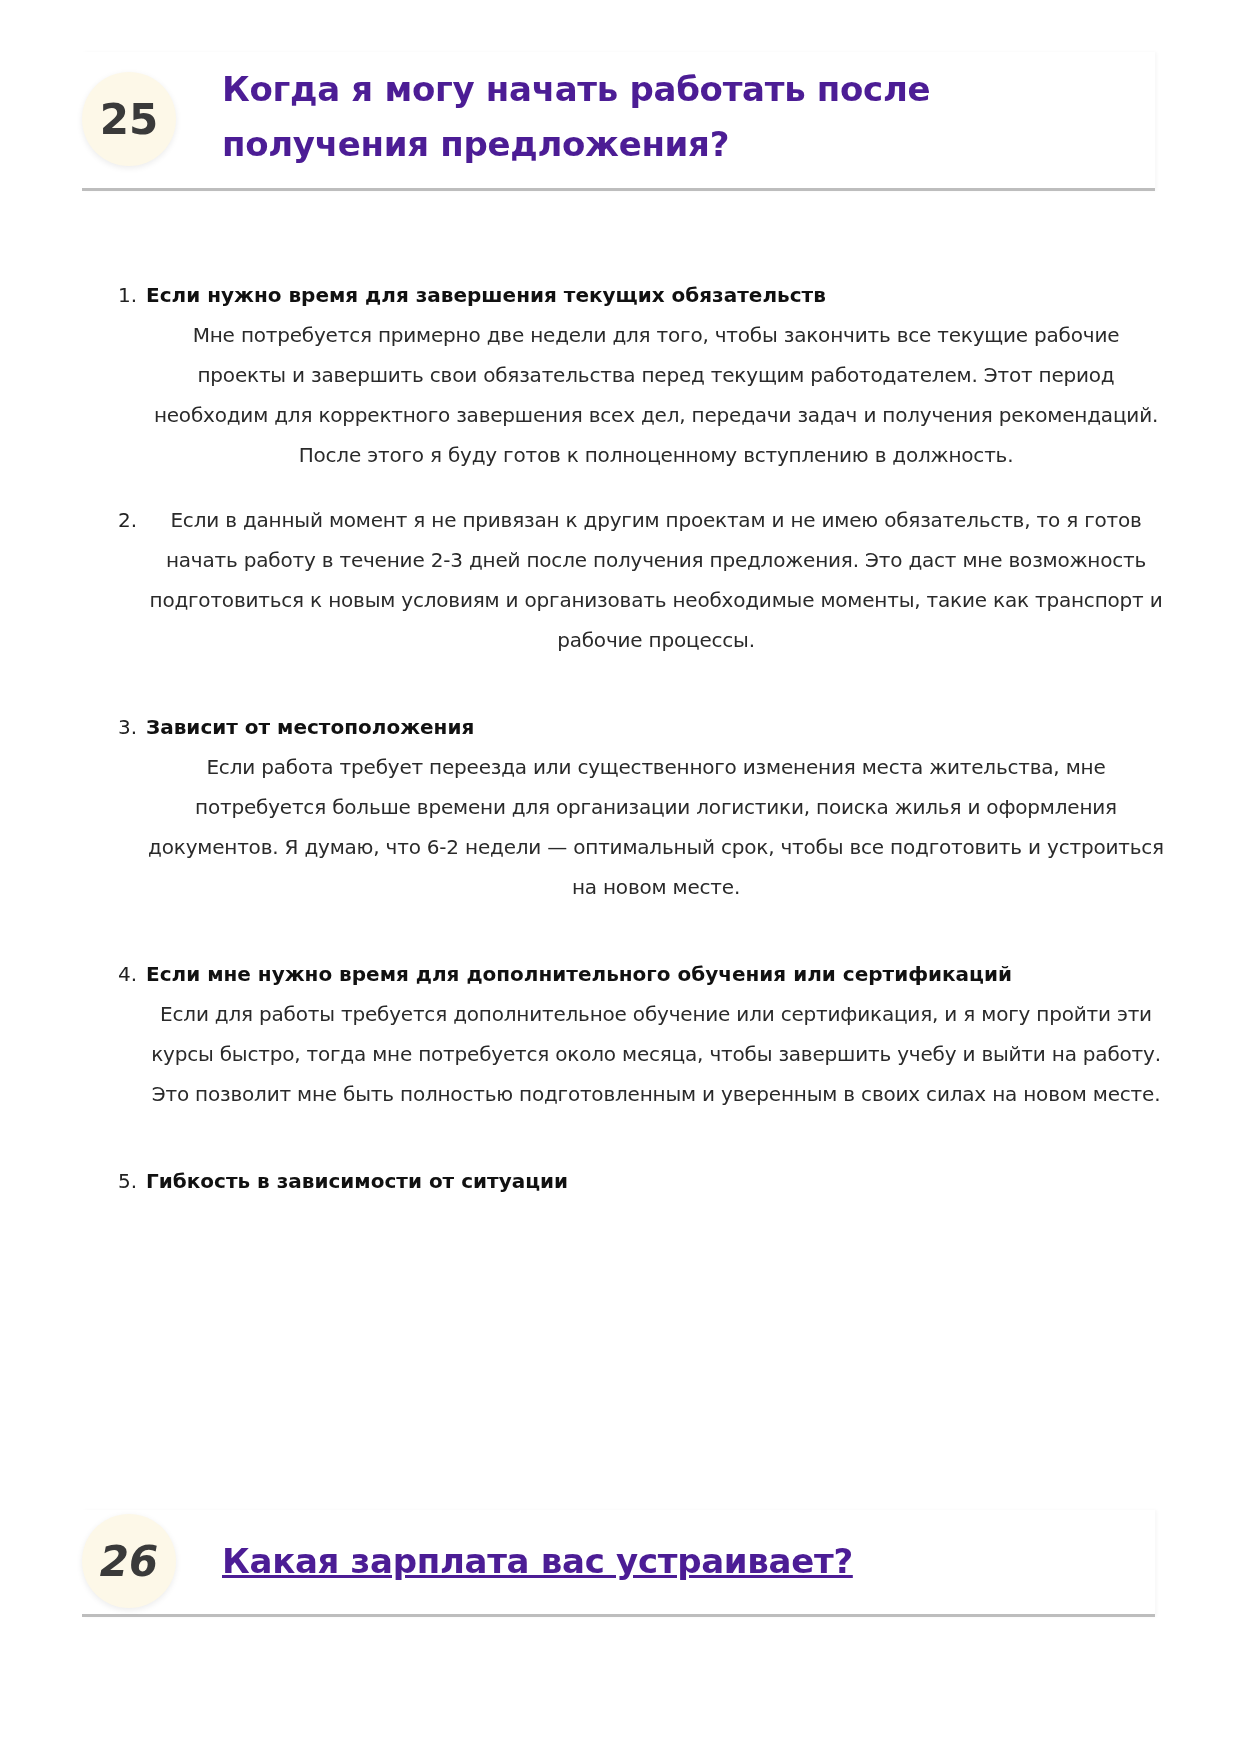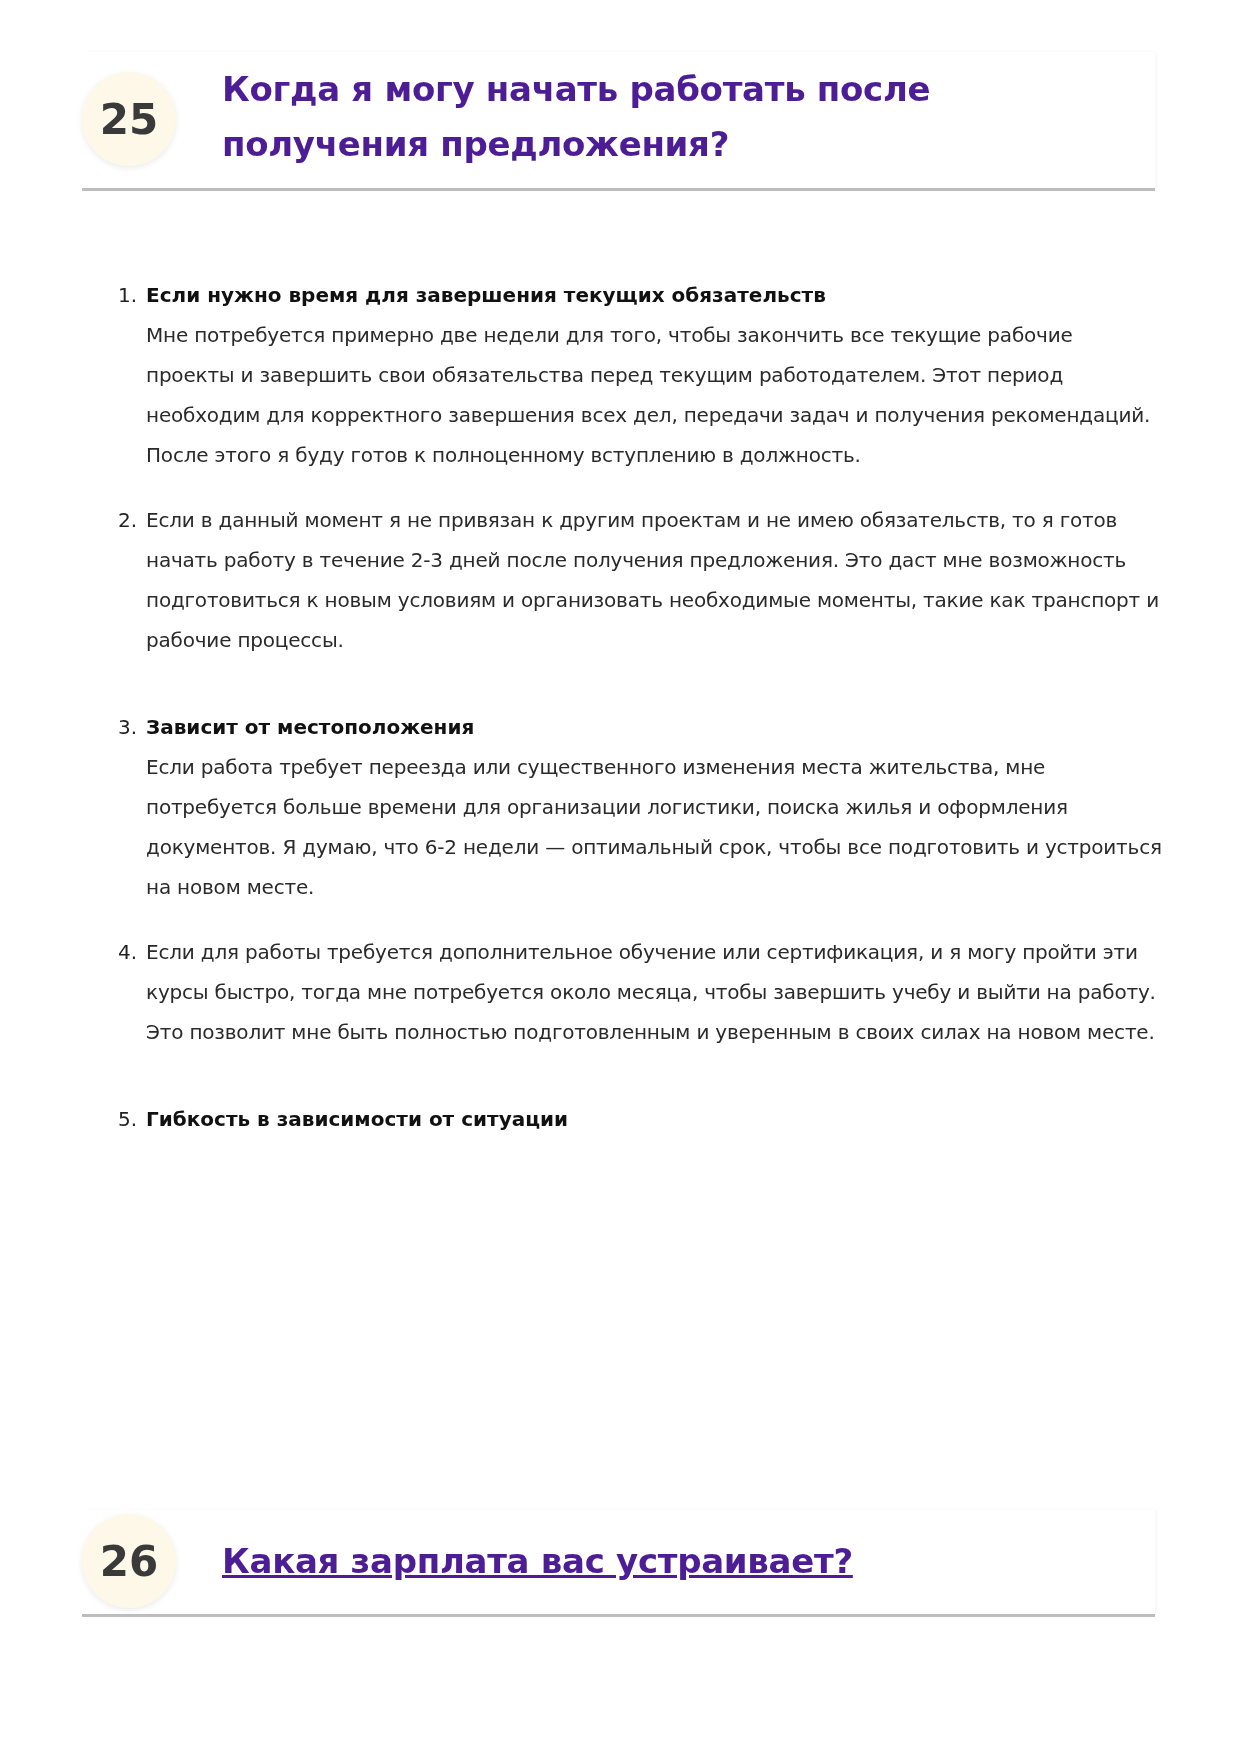--- a/index.html
+++ b/index.html
@@ -25,39 +25,40 @@
   .q-title {
     position: absolute; left: 140px; right: 20px;
     font-weight: bold; font-size: 34px; line-height: 55px; color: #4c1d95;
     font-family: "DejaVu Sans", sans-serif;
     letter-spacing: -0.3px;
   }
   #q25 { top: 52px; height: 136px; }
   #q25 .badge { top: 20px; }
   #q25 .q-title { top: 10px; }
   #q26 { top: 1510px; height: 104px; }
-  #q26 .badge { top: 4px; }
+  #q26 .badge { top: 4px; font-style: italic; }
   #q26 .q-title { top: 24px; }
 
   .answer-list {
     position: absolute; left: 0; top: 228px; width: 1239px;
     margin: 0; padding: 0; list-style: none;
   }
   .answer-item { position: relative; margin-bottom: 25px; }
   .item-num {
     position: absolute; left: 118px; top: 0;
     font-size: 20px; line-height: 40px; color: #222;
   }
   .item-body { margin-left: 146px; width: 1020px; }
   .item-title {
     font-weight: bold; font-size: 20px; line-height: 40px; color: #111; margin-top: 47px;
   }
   .item-text {
     font-size: 20px; line-height: 40px; color: #2a2a2a;
     letter-spacing: -0.2px;
+    text-align: center;
   }
 </style>
 </head>
 <body>
 
 <section class="q-header" id="q25">
   <div class="badge">25</div>
   <h2 class="q-title" style="margin:0;">Когда я могу начать работать после получения предложения?</h2>
 </section>
 
@@ -78,20 +79,21 @@
   <li class="answer-item">
     <span class="item-num">3.</span>
     <div class="item-body">
       <div class="item-title">Зависит от местоположения</div>
       <div class="item-text">Если работа требует переезда или существенного изменения места жительства, мне потребуется больше времени для организации логистики, поиска жилья и оформления документов. Я думаю, что 6-2 недели — оптимальный срок, чтобы все подготовить и устроиться на новом месте.</div>
     </div>
   </li>
   <li class="answer-item">
     <span class="item-num">4.</span>
     <div class="item-body">
+      <div class="item-title">Если мне нужно время для дополнительного обучения или сертификаций</div>
       <div class="item-text">Если для работы требуется дополнительное обучение или сертификация, и я могу пройти эти курсы быстро, тогда мне потребуется около месяца, чтобы завершить учебу и выйти на работу. Это позволит мне быть полностью подготовленным и уверенным в своих силах на новом месте.</div>
     </div>
   </li>
   <li class="answer-item">
     <span class="item-num">5.</span>
     <div class="item-body">
       <div class="item-title">Гибкость в зависимости от ситуации</div>
     </div>
   </li>
 </ol>

